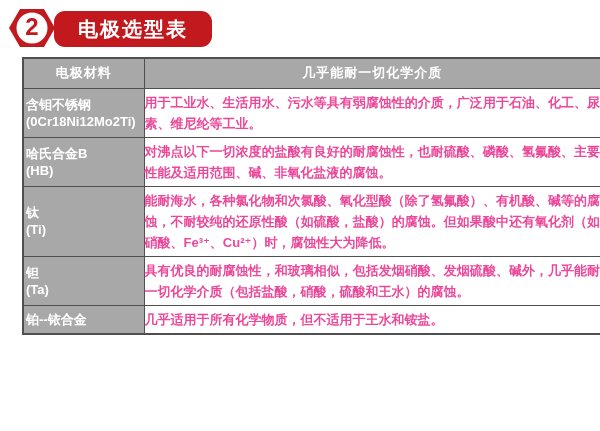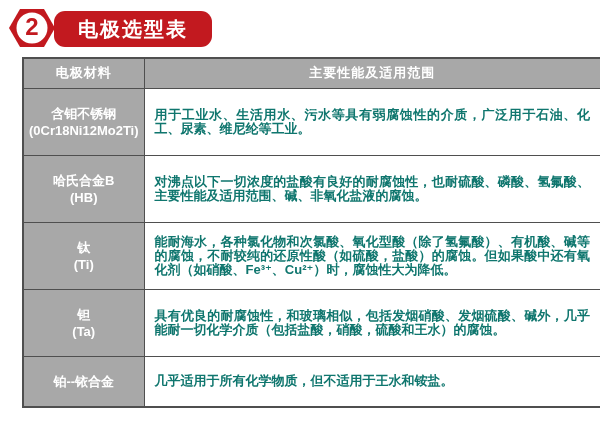--- a/index.html
+++ b/index.html
@@ -33,26 +33,26 @@
     font-size: 13px; font-weight: bold;
     vertical-align: middle;
   }
   .sel-table col.c-mat { width: 121px; }
   .sel-table th {
     background: #a8a8a8; color: #ffffff;
     height: 30px; text-align: center; letter-spacing: 1px;
   }
   .mat-cell {
     background: #a8a8a8; color: #ffffff;
-    text-align: center; line-height: 17px; padding: 16px 2px;
+    line-height: 17px; padding: 4px 2px;
   }
   .mat-cell .mat-name, .mat-cell .mat-code { display: block; }
   .desc-cell {
-    background: #ffffff; color: #0f766e;
-    padding: 3px 10px; line-height: 14px; text-align: justify;
+    background: #ffffff; color: #ec4899;
+    padding: 3px 0; line-height: 21px; text-align: justify;
   }
 </style>
 </head>
 <body>
 
 <div class="page-header">
   <div class="badge">
     <svg width="48" height="44" viewBox="0 0 48 44">
       <polygon points="1,22 12,3 36,3 47,22 36,41 12,41" fill="#c2191f"></polygon>
       <circle cx="24" cy="22" r="15.5" fill="#ffffff"></circle>
@@ -65,21 +65,21 @@
 </div>
 
 <table class="sel-table">
   <colgroup>
       <col class="c-mat">
       <col>
     </colgroup>
   <thead>
     <tr>
       <th>电极材料</th>
-      <th>主要性能及适用范围</th>
+      <th>几乎能耐一切化学介质</th>
     </tr>
   </thead>
   <tbody>
     <tr>
       <td class="mat-cell">
         <span class="mat-name">含钼不锈钢</span>
         <span class="mat-code">(0Cr18Ni12Mo2Ti)</span>
       </td>
       <td class="desc-cell">用于工业水、生活用水、污水等具有弱腐蚀性的介质，广泛用于石油、化工、尿素、维尼纶等工业。</td>
     </tr>

